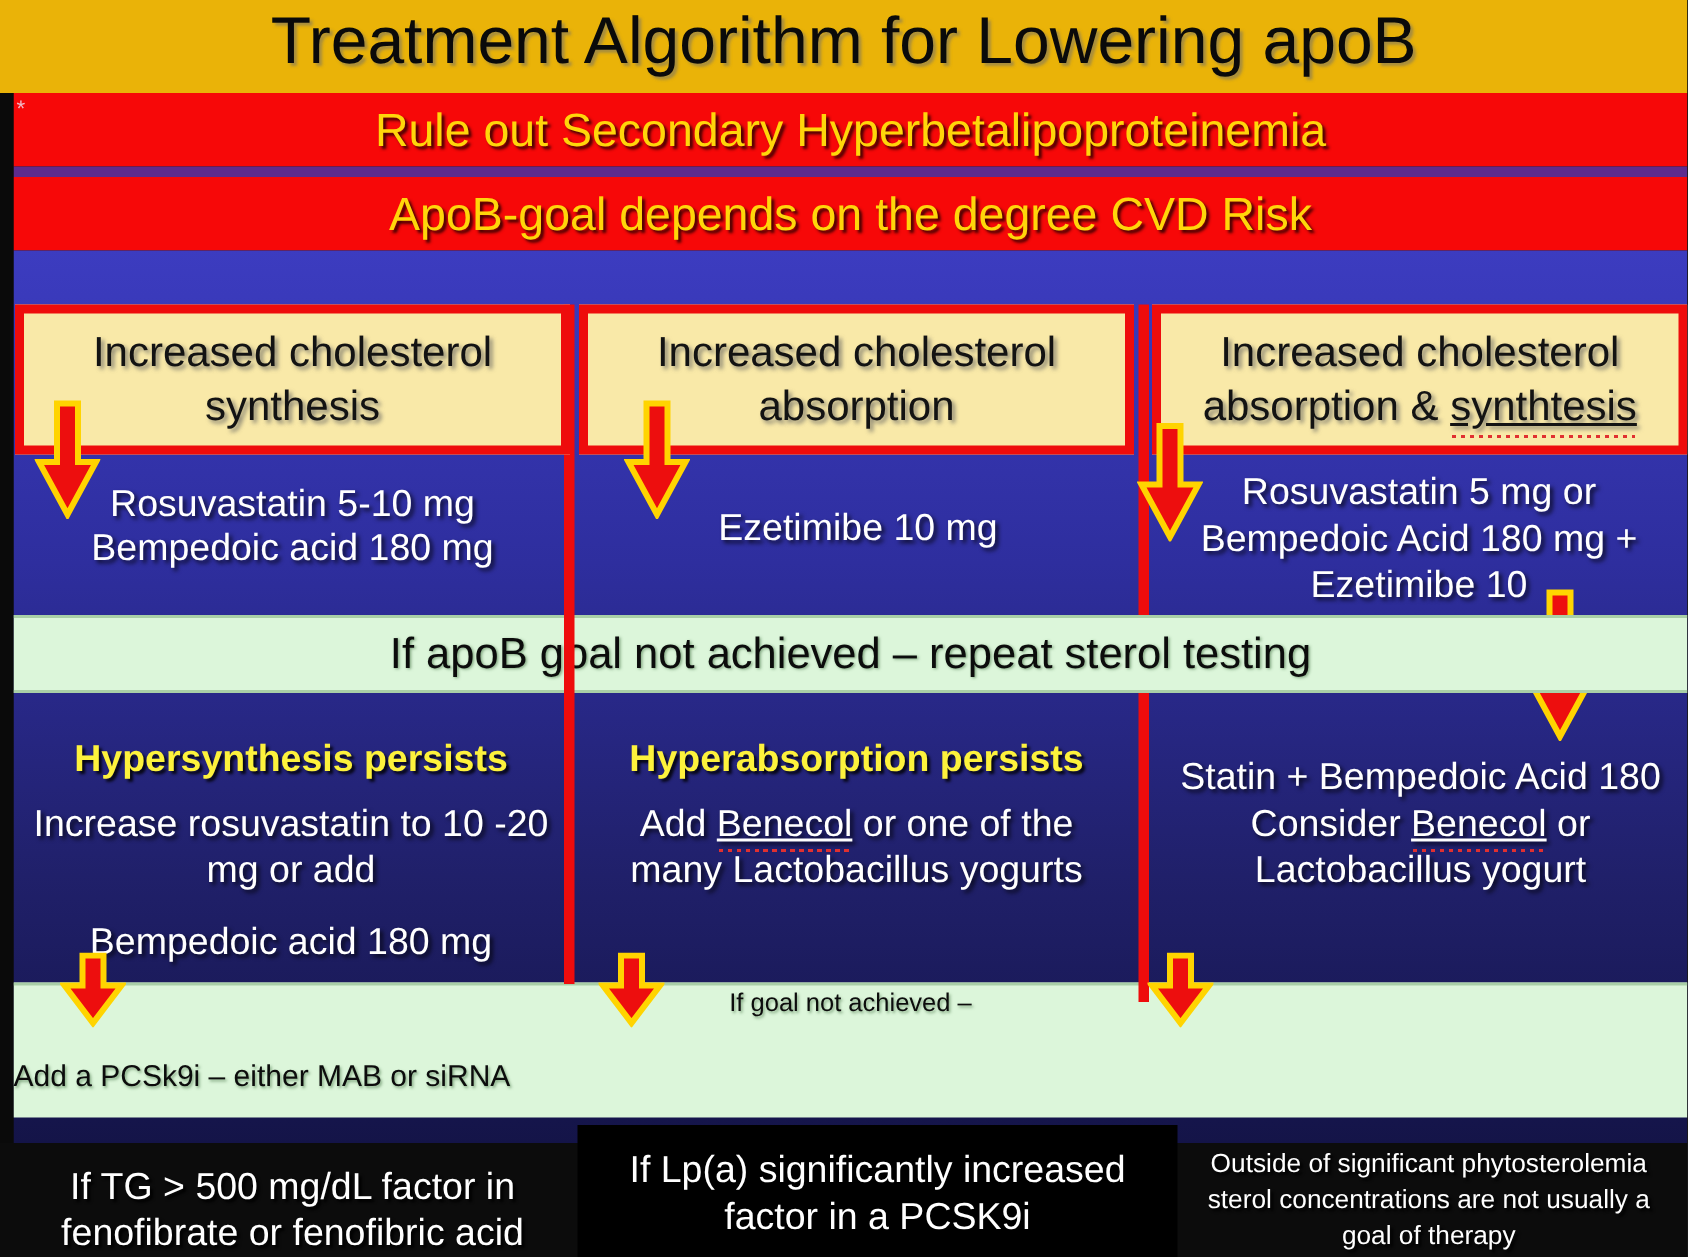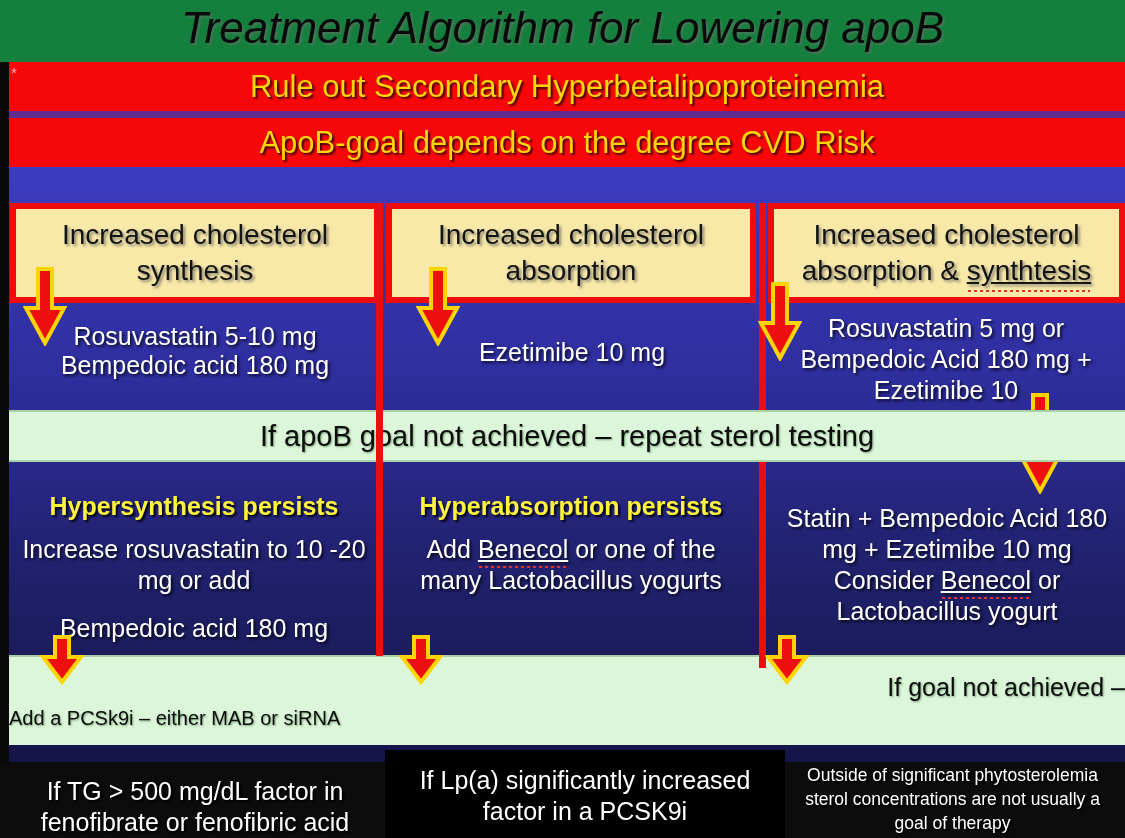--- a/index.html
+++ b/index.html
@@ -1,21 +1,21 @@
 <!DOCTYPE html>
 <html><head>
 <meta charset="utf-8">
 <style>
   html,body { margin:0; padding:0; background:#222; }
   .canvas {
     position:relative; width:1125px; height:838px; overflow:hidden;
     background:#0d0d0d; font-family:"Liberation Sans", sans-serif;
   }
   
-  .title-band { position:absolute; left:0; top:0; width:1125px; height:62px; background:#15803d;font-style:italic; }
+  .title-band { position:absolute; left:0; top:0; width:1125px; height:62px; background:#eab308; }
   .title { width:100%; text-align:center; font-size:44px; color:#0a0a0a; margin-top:3px;
            text-shadow:2px 2px 2px rgba(110,110,110,.55); }
   .left-border { position:absolute; left:0; top:62px; width:9px; height:700px; background:#0a0a0a; z-index:6; }
   .banner1 { position:absolute; left:9px; top:62px; width:1116px; height:49px; background:#f70808; }
   .purple-strip { position:absolute; left:9px; top:111px; width:1116px; height:7px; background:#5e2b8e; }
   .banner2 { position:absolute; left:9px; top:118px; width:1116px; height:49px; background:#f70808; }
   .banner-text { width:100%; height:100%; display:flex; align-items:center; justify-content:center;
                  font-size:31px; color:#ffd60a; text-shadow:2px 2px 2px rgba(45,0,0,.9); }
   .note-mark { position:absolute; left:11px; top:64px; color:#f0b9c6; font-size:15px; z-index:2; }
   
@@ -34,21 +34,21 @@
   .div-right-top   { left:759px; top:203px; height:207px; }
   .div-right-bot   { left:759px; top:462px; height:206px; }
   
   .band1 { position:absolute; left:9px; top:410px; width:1116px; height:52px; background:#dcf6da; z-index:2;
     display:flex; align-items:center; justify-content:center; font-size:29px; color:#0c0c0c;
     border-top:2px solid #a9cfa7; border-bottom:2px solid #a9cfa7; box-sizing:border-box;
     text-shadow:1px 1px 2px rgba(40,90,40,.5); }
   .band2 { position:absolute; left:9px; top:655px; width:1116px; height:90px; background:#dcf6da; z-index:2;
     color:#0c0c0c; border-top:2px solid #a9cfa7; box-sizing:border-box;
     text-shadow:1px 1px 2px rgba(40,90,40,.5); }
-  .band2-l1 { position:absolute; top:16px; width:100%; text-align:right; font-size:25px; }
+  .band2-l1 { position:absolute; top:2px; width:100%; text-align:center; font-size:17px; }
   .band2-l2 { position:absolute; top:50px; width:100%; font-size:20px; }
   
   .wtxt { color:#fff; text-align:center; text-shadow:2px 2px 3px rgba(0,0,0,.75); position:absolute; z-index:2; }
   .rx1 { left:20px;  top:322px; width:350px; font-size:25px; }
   .rx1 .gap { }
   .rx2 { left:392px; top:338px; width:360px; font-size:25px; }
   .rx3 { left:772px; top:313px; width:348px; font-size:25px; line-height:31px; }
   .pers { position:absolute; text-align:center; z-index:2; }
   .pers1 { left:14px;  top:492px; width:360px; }
   .pers2 { left:388px; top:492px; width:366px; }
@@ -147,21 +147,20 @@
     <div class="pers-body">
       <div>
         <span>Add </span><span class="ul">Benecol</span><span> or one of the</span>
       </div>
       <div>many Lactobacillus yogurts</div>
     </div>
   </div>
   <div class="pers pers3">
     <div class="pers-body">
       <div>Statin + Bempedoic Acid 180</div>
-      <div>mg + Ezetimibe 10 mg</div>
       <div>
         <span>Consider </span><span class="ul">Benecol</span><span> or</span>
       </div>
       <div>Lactobacillus yogurt</div>
     </div>
   </div>
 
   <div class="band2">
     <div class="band2-l1">If goal not achieved –</div>
     <div class="band2-l2">Add a PCSk9i – either MAB or siRNA</div>

